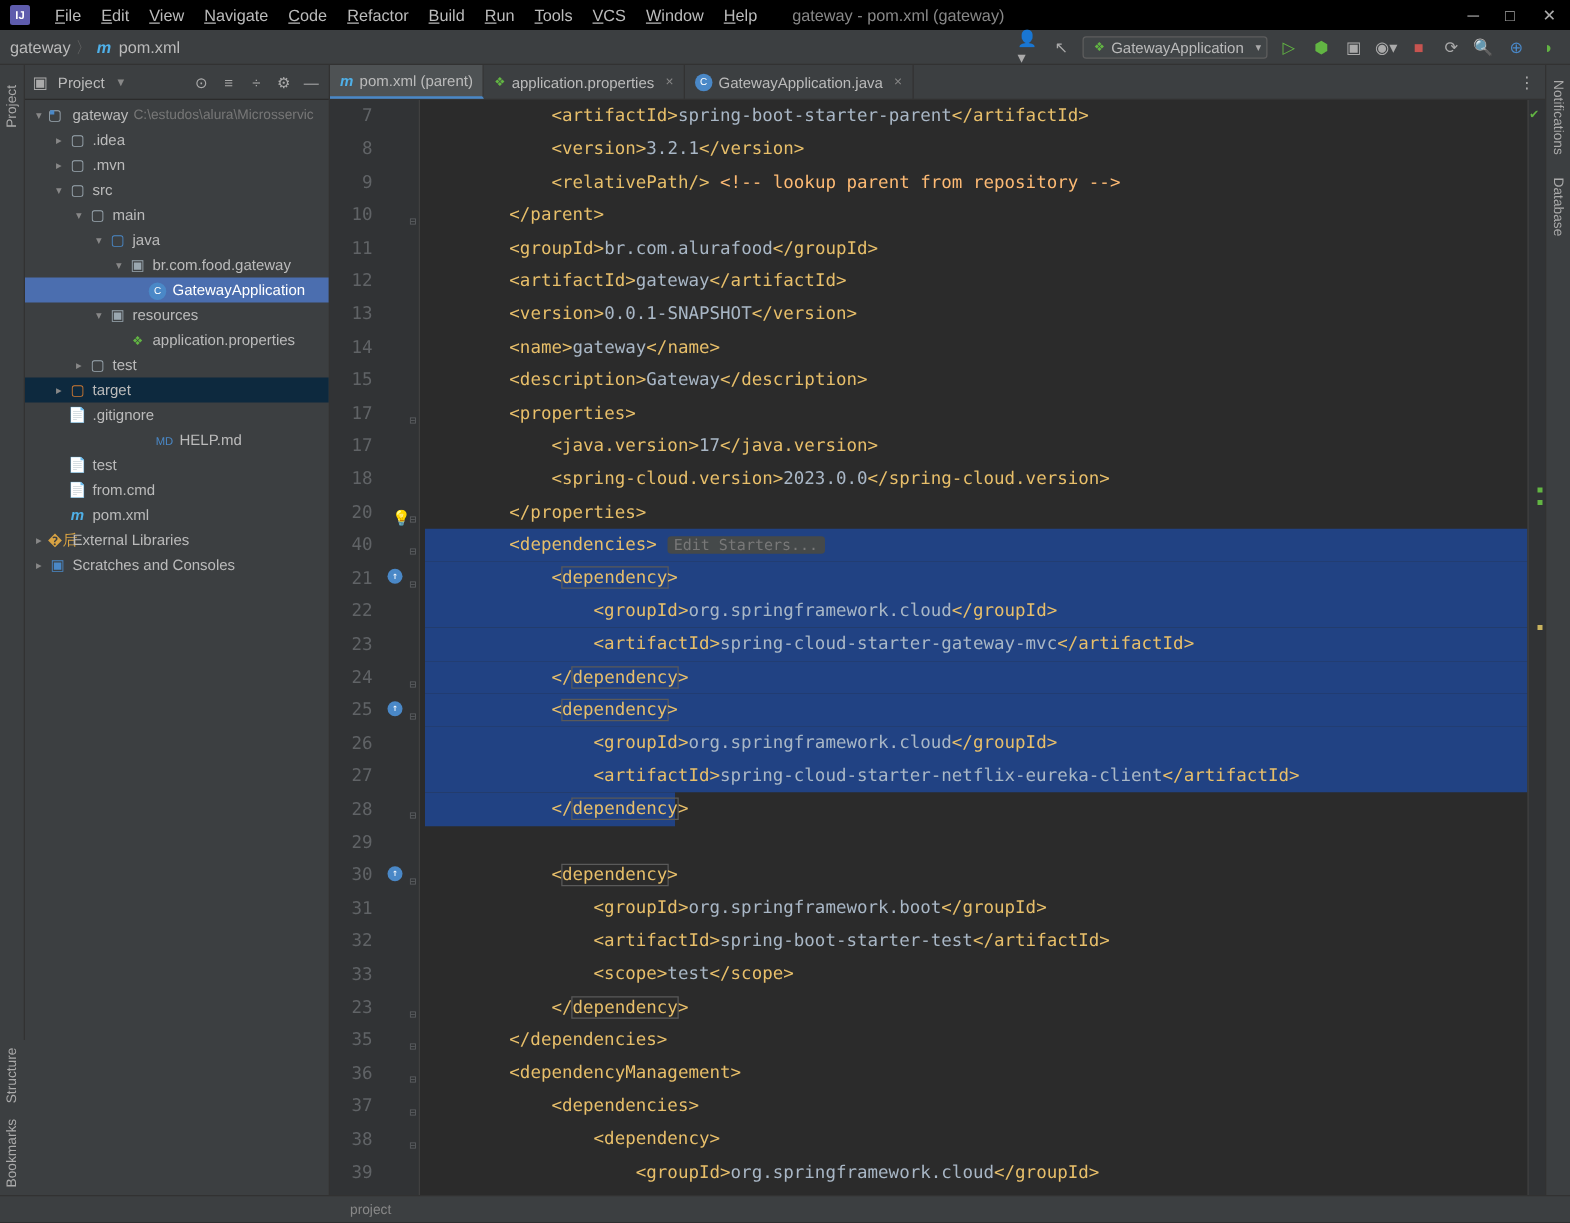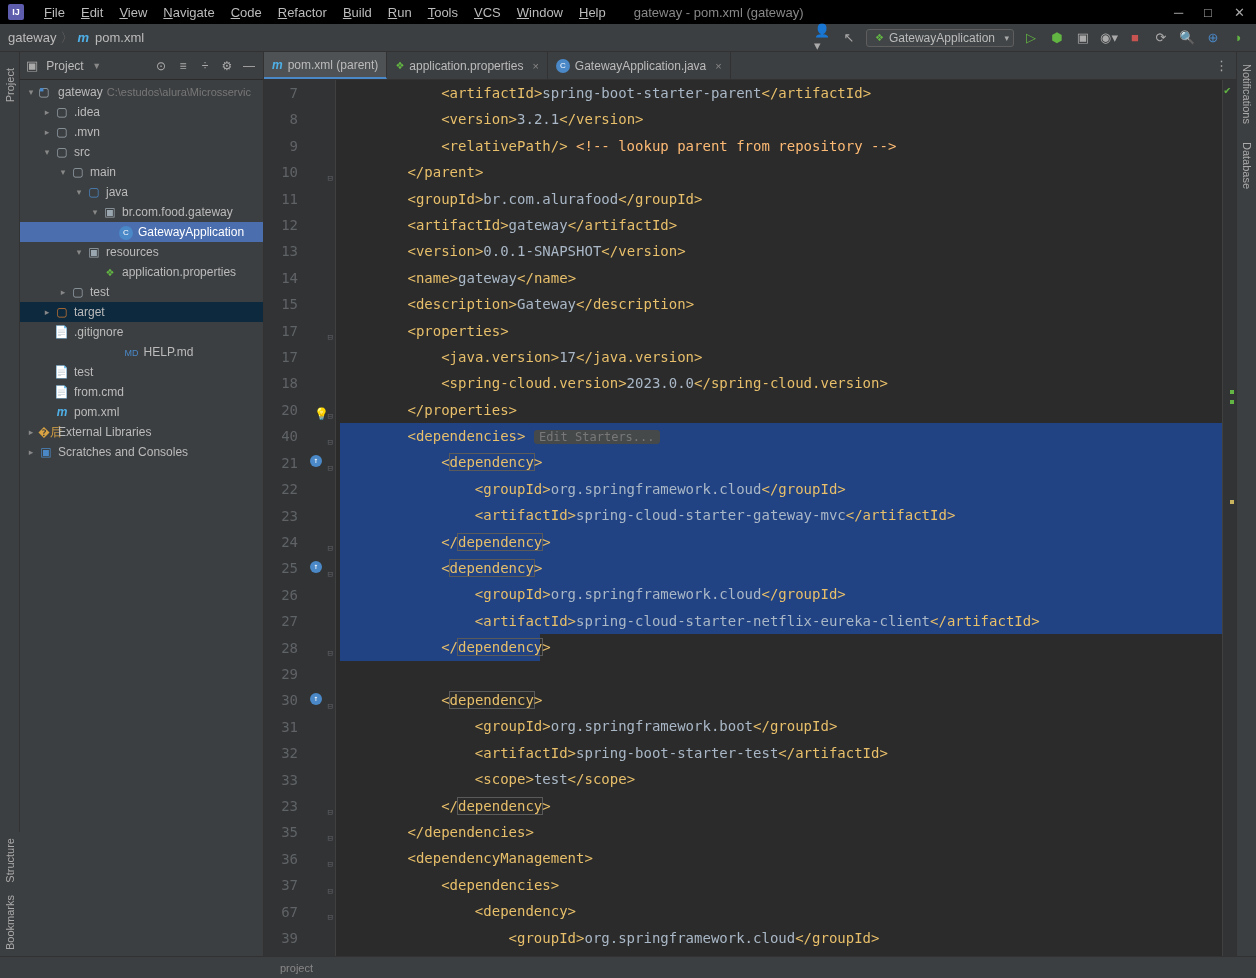--- a/index.html
+++ b/index.html
@@ -310,21 +310,21 @@
           <div>28</div>
           <div>29</div>
           <div>30</div>
           <div>31</div>
           <div>32</div>
           <div>33</div>
           <div>23</div>
           <div>35</div>
           <div>36</div>
           <div>37</div>
-          <div>67</div>
+          <div>38</div>
           <div>39</div>
         </div>
       <div class="gutter-icons" id="gutter-icons">
           <div style="height: 26.4px; position: relative;"></div>
           <div style="height: 26.4px; position: relative;"></div>
           <div style="height: 26.4px; position: relative;"></div>
           <div style="height: 26.4px; position: relative;">
             <span style="position: absolute; right: 2px; top: 6px; font-size: 9px; color: rgb(96, 99, 102);">⊟</span>
           </div>
           <div style="height: 26.4px; position: relative;"></div>

